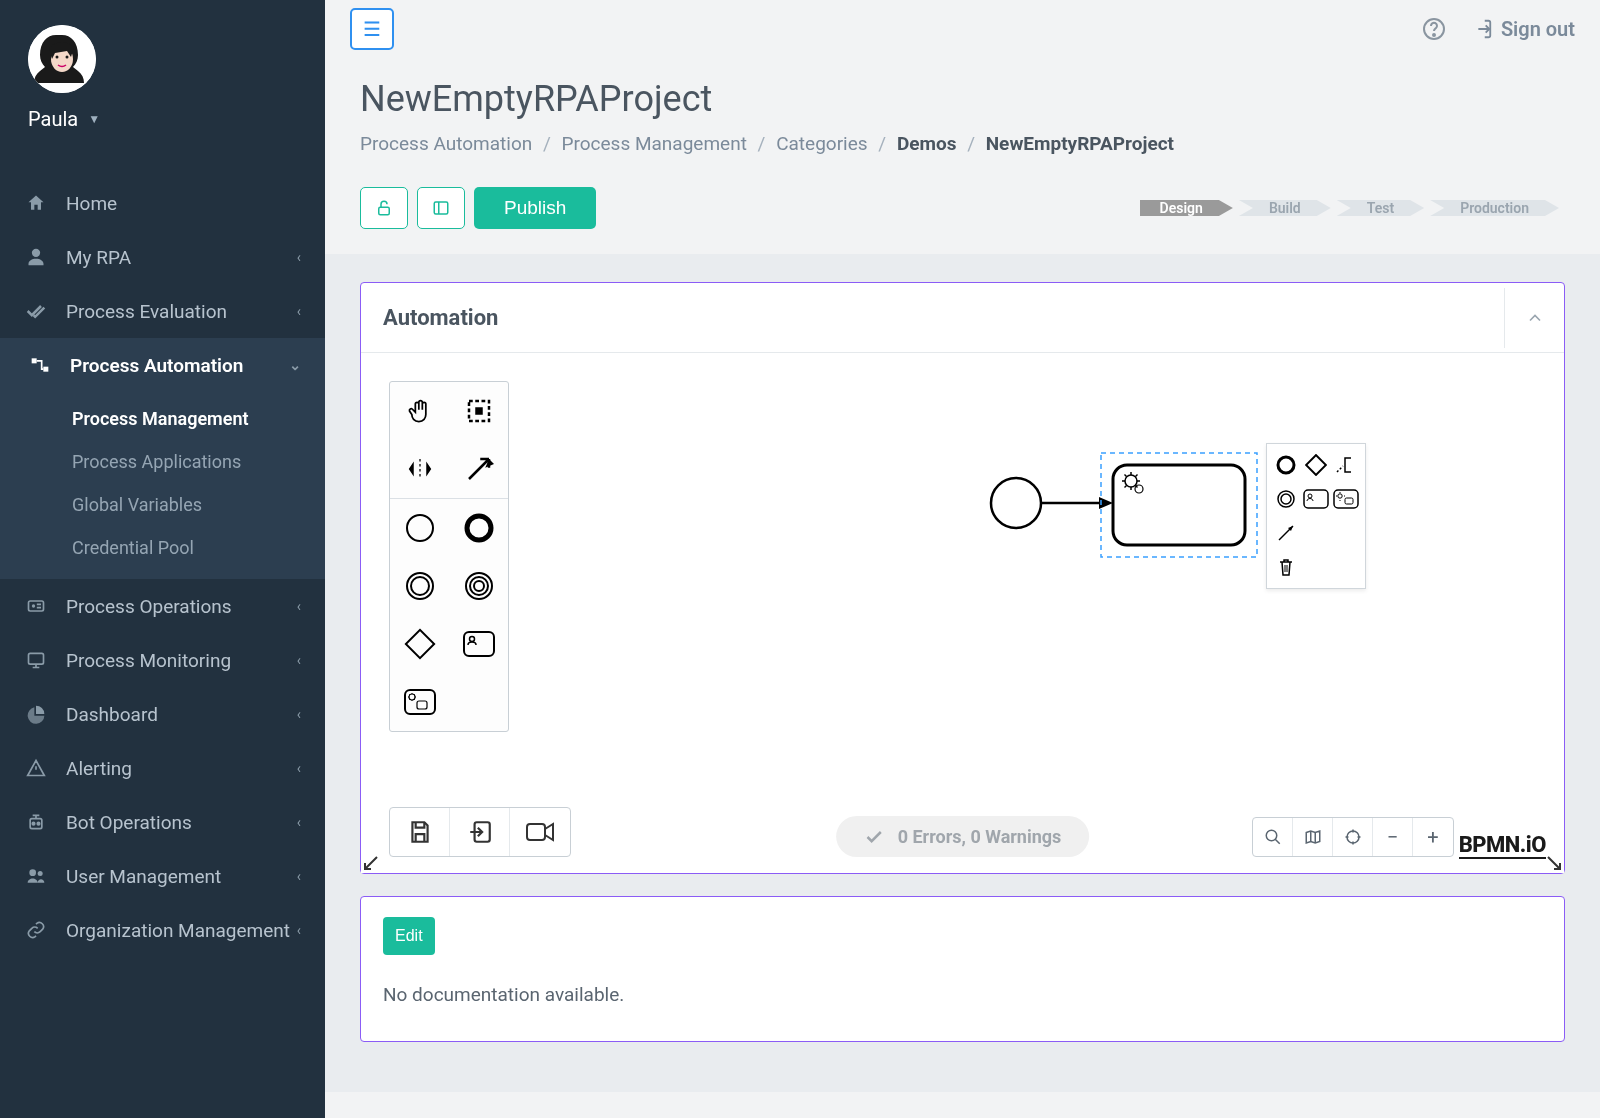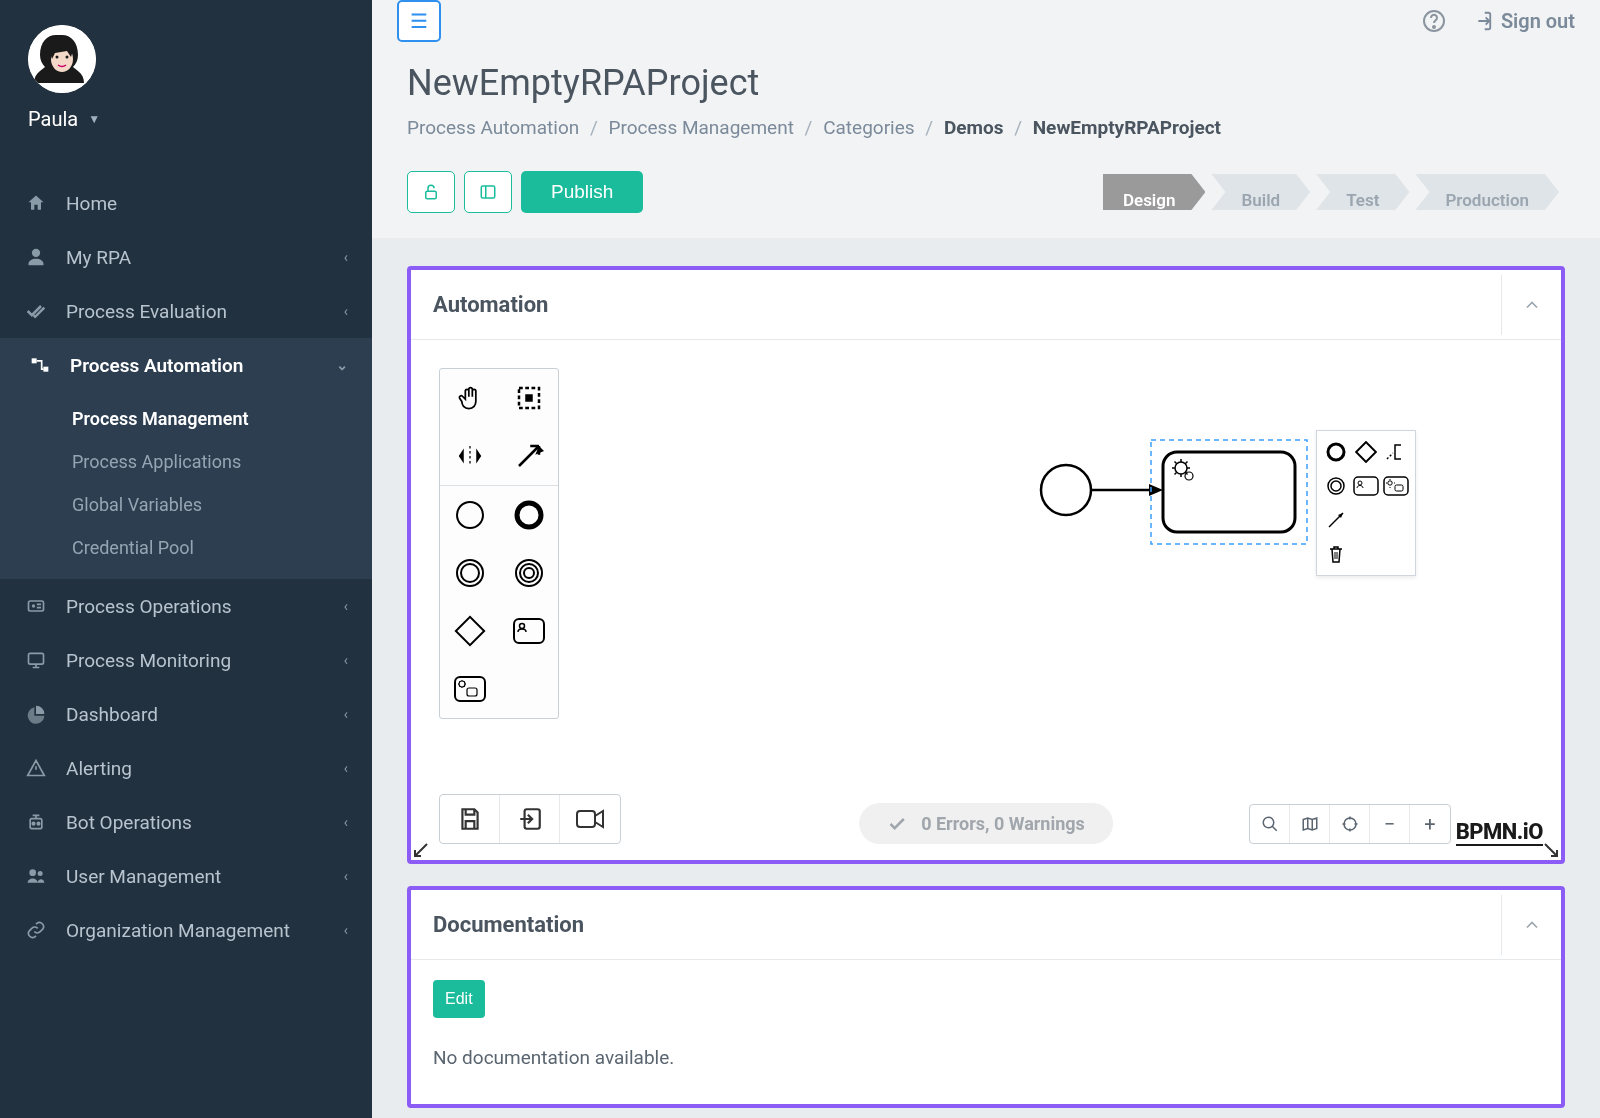--- a/index.html
+++ b/index.html
@@ -7,21 +7,21 @@
     font-family: -apple-system, BlinkMacSystemFont, "Segoe UI", Roboto, Helvetica, Arial, sans-serif;
     background: #f2f3f4;
     color: #4a5568;
     width: 1600px;
     height: 1118px;
     overflow: hidden;
     display: flex;
   }
   
   .sidebar {
-    width: 372px;
+    width: 325px;
     background: #22313f;
     color: #c5cfd8;
     display: flex;
     flex-direction: column;
     flex-shrink: 0;
   }
   .sidebar-top {
     padding: 25px 28px 15px 28px;
   }
   .avatar {
@@ -187,45 +187,45 @@
     padding: 0 30px;
     font-size: 19px;
     cursor: pointer;
   }
   .pipeline {
     margin-left: auto;
     display: flex;
   }
   .pipeline-step {
     position: relative;
-    height: 36px;
+    height: 16px;
     padding: 0 30px 0 30px;
     background: #dfe4e8;
     color: #9aa5af;
-    font-size: 17px;
+    font-size: 14px;
     font-weight: 600;
     display: flex;
-    align-items: flex-end;
+    align-items: flex-start;
     margin-right: 6px;
     clip-path: polygon(0 0, calc(100% - 14px) 0, 100% 50%, calc(100% - 14px) 100%, 0 100%, 14px 50%);
   }
   .pipeline-step:first-child { clip-path: polygon(0 0, calc(100% - 14px) 0, 100% 50%, calc(100% - 14px) 100%, 0 100%); padding-left:20px;}
   .pipeline-step.active {
     background: #9a9a9a;
     color: #fff;
   }
   
   .panel-wrap {
     background: #e9ecef;
     margin: 25px -35px 0 -35px;
     padding: 28px 35px;
   }
   .panel {
     background: #fff;
-    border: 4px solid #8b5cf6;
+    border: 1px solid #8b5cf6;
     border-radius: 4px;
     margin-bottom: 22px;
   }
   .panel-header {
     padding: 22px 22px;
     display: flex;
     align-items: center;
     font-size: 22px;
     font-weight: 700;
     color: #4a5560;
@@ -839,28 +839,20 @@
           </div>
           <div class="resize-handle rh-br">
             <svg width="16" height="16">
                 <path d="M2 2l12 12M8 14h6V8" stroke="#333" stroke-width="2" fill="none"></path>
               </svg>
           </div>
         </div>
       </div>
 
       <div class="panel">
-        <div class="panel-header">
-          <span>Documentation</span>
-          <div class="accordion-toggle">
-            <svg width="20" height="20" viewBox="0 0 24 24" fill="none" stroke="currentColor" stroke-width="2">
-                <path d="M6 15l6-6 6 6"></path>
-              </svg>
-          </div>
-        </div>
         <div class="doc-body">
           <button class="btn-edit">Edit</button>
           <div class="doc-text">No documentation available.</div>
         </div>
       </div>
 
     </div>
   </div>
 </main>
 

